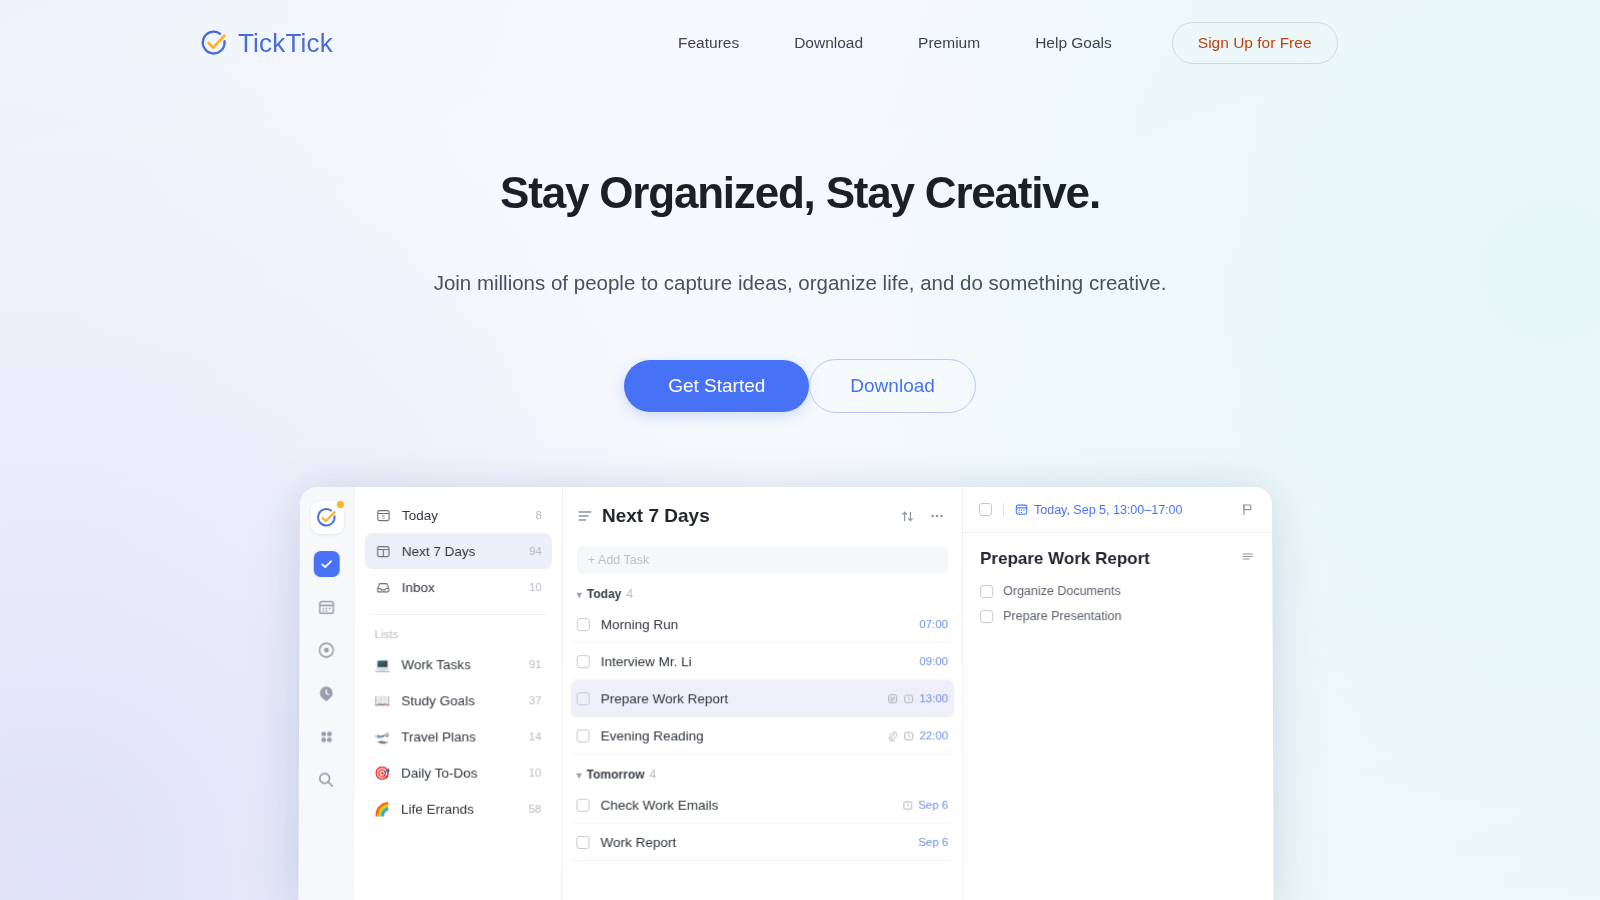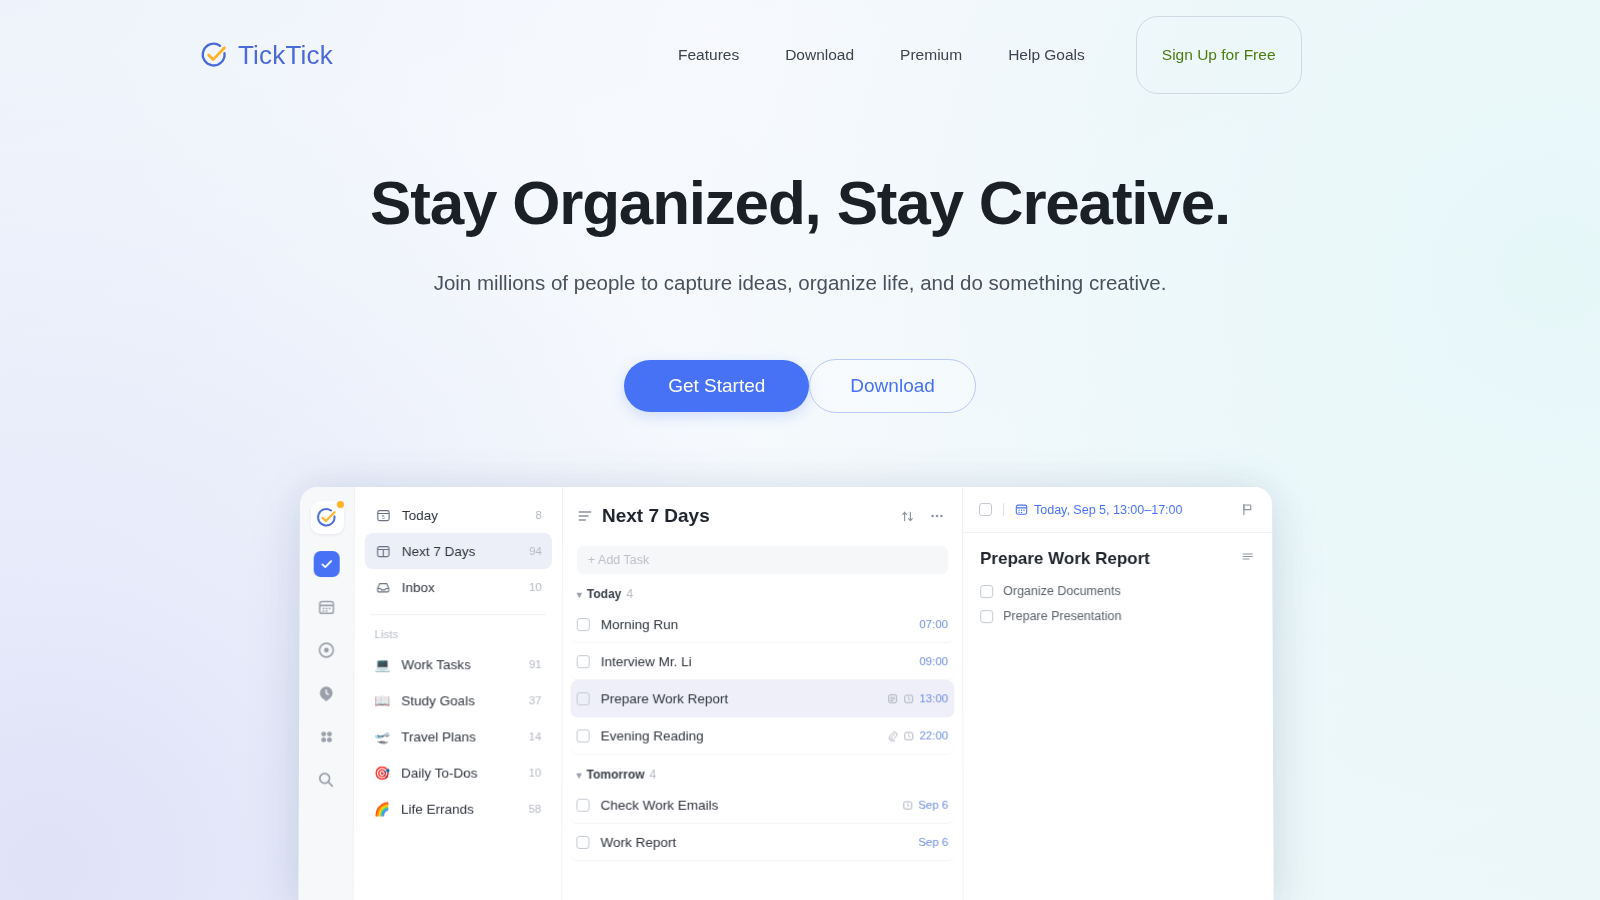--- a/index.html
+++ b/index.html
@@ -12,60 +12,60 @@
     position: relative;
     background:
       radial-gradient(circle at 3% 96%, #dfe2f8 0%, rgba(223,226,248,0) 46%),
       radial-gradient(circle at 97% 30%, #e6f7f8 0%, rgba(230,247,248,0) 52%),
       radial-gradient(circle at 50% 8%, #f7f9fd 0%, rgba(247,249,253,0) 60%),
       linear-gradient(160deg, #eef3fb 0%, #f6fafd 45%, #eef8f9 100%);
   }
 
   
   .header {
-    position: absolute; top: 16px; left: 0;
+    position: absolute; top: 4px; left: 0;
     width: 1500px; height: 78px;
     display: flex; align-items: center;
   }
   .brand {
     position: absolute; left: 200px; top: 24px;
     display: flex; align-items: center; gap: 9px;
   }
   .brand-mark { width: 29px; height: 29px; display:block; }
   .brand-name {
     font-size: 26px; letter-spacing: .2px;
     color: #4a6bd6; font-weight: 500;
   }
   .nav {
     position: absolute; left: 655px; top: 0;
-    height: 78px; display: flex; gap: 0;
+    height: 78px; display: flex; align-items: center; gap: 9px;
   }
   .nav-link {
     font-size: 15.5px; color: #3c4450;
     padding: 0 23px; line-height: 78px;
     white-space: nowrap; cursor: pointer;
   }
   .signup-btn {
     margin-left: 28px;
     border: 1px solid #d3d9e2;
     border-radius: 22px;
     background: transparent;
-    color: #4d7c0f;
+    color: #c2410c;
     font-size: 15.5px;
     font-family: "Liberation Sans", sans-serif;
     padding: 11px 25px;
     cursor: pointer;
     white-space: nowrap;
   }
 
   
   .hero { position: absolute; top: 0; left: 0; width: 1600px; text-align: center; }
   .hero-title {
     position: absolute; top: 168px; left: 0; width: 1600px;
-    font-size: 62px; font-weight: bold; letter-spacing: -1.2px;
+    font-size: 44px; font-weight: bold; letter-spacing: -1.2px;
     color: #1b1f26; line-height: 1.12;
   }
   .hero-sub {
     position: absolute; top: 267px; left: 400px; width: 800px;
     font-size: 20.5px; color: #48525f; line-height: 1.56;
   }
   .cta-row {
     position: absolute; top: 359px; left: 0; width: 1600px;
     display: flex; justify-content: center; align-items: center; 
   }

